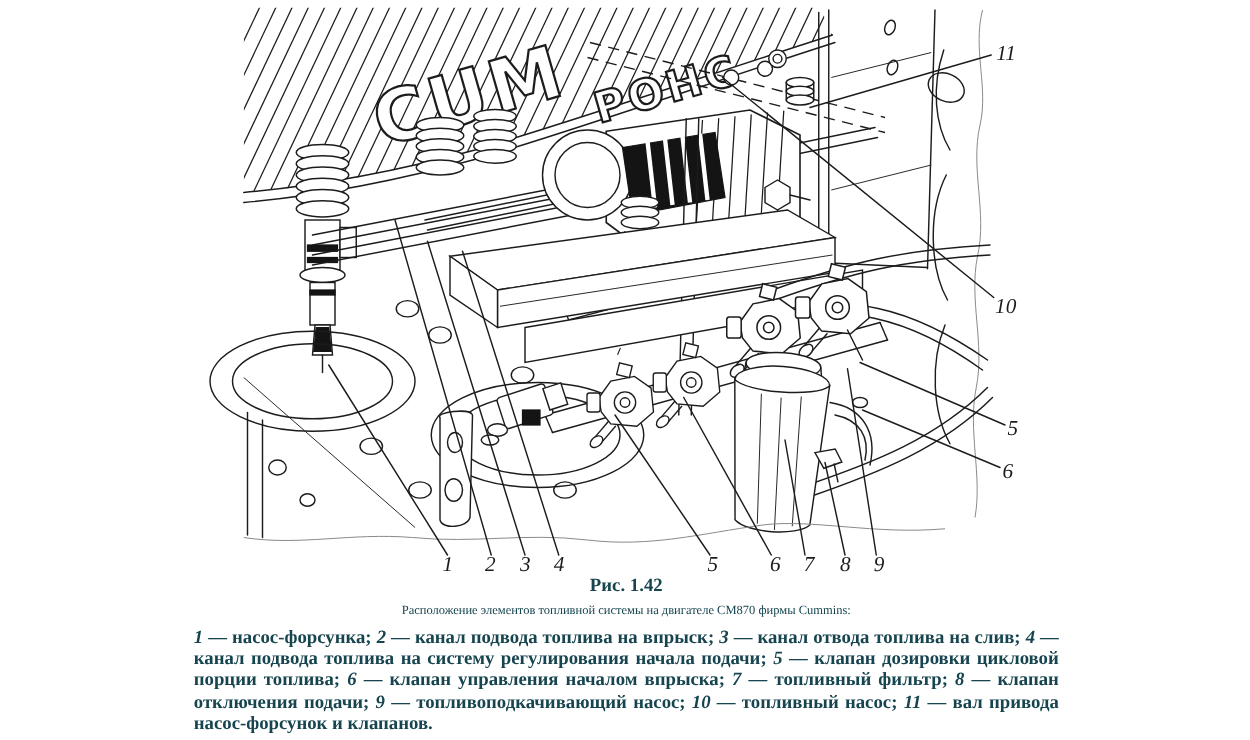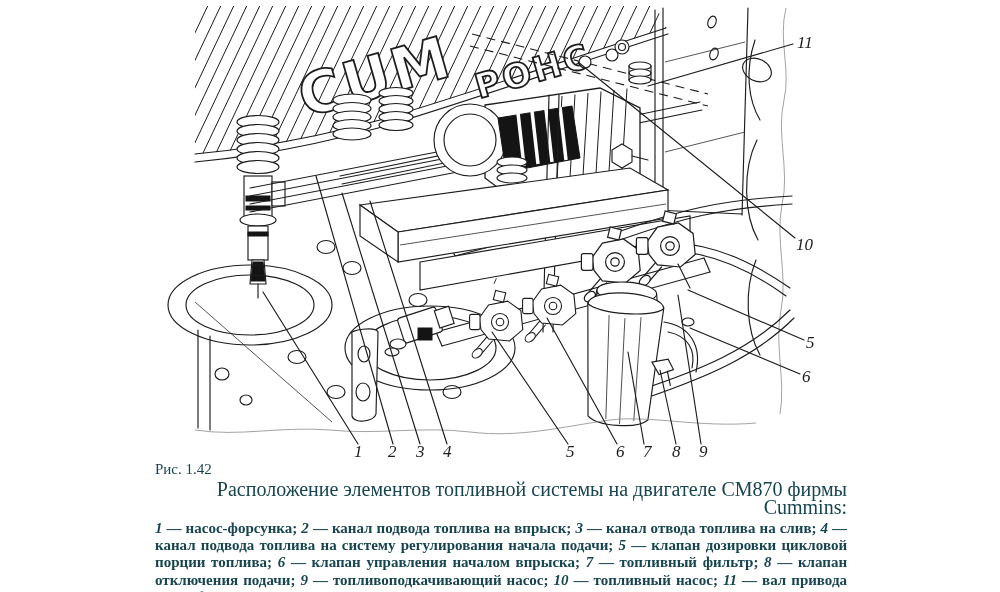--- a/index.html
+++ b/index.html
@@ -29,22 +29,22 @@
   svg .covertext{
     font-family:"DejaVu Sans", sans-serif;font-weight:bold;
     fill:#ffffff;stroke:#1c1c1c;stroke-width:1.8;letter-spacing:3px;
   }
 
   
   .caption{
     position:absolute;left:155px;top:461px;width:692px;
     color:#17454f;
   }
-  .fig-label{text-align:left;font-weight:normal;font-size:15px;line-height:17px;}
-  .fig-title{text-align:right;font-size:20px;line-height:18px;margin-top:2px;}
+  .fig-label{text-align:center;font-weight:bold;font-size:15px;line-height:17px;}
+  .fig-title{text-align:center;font-size:10px;line-height:18px;margin-top:2px;}
   .legend{
     font-size:15px;line-height:17.2px;text-align:justify;margin-top:4px;font-weight:bold;
   }
   .legend i{font-style:italic;}
 </style>
 </head>
 <body>
 
 <div class="stage">
 

